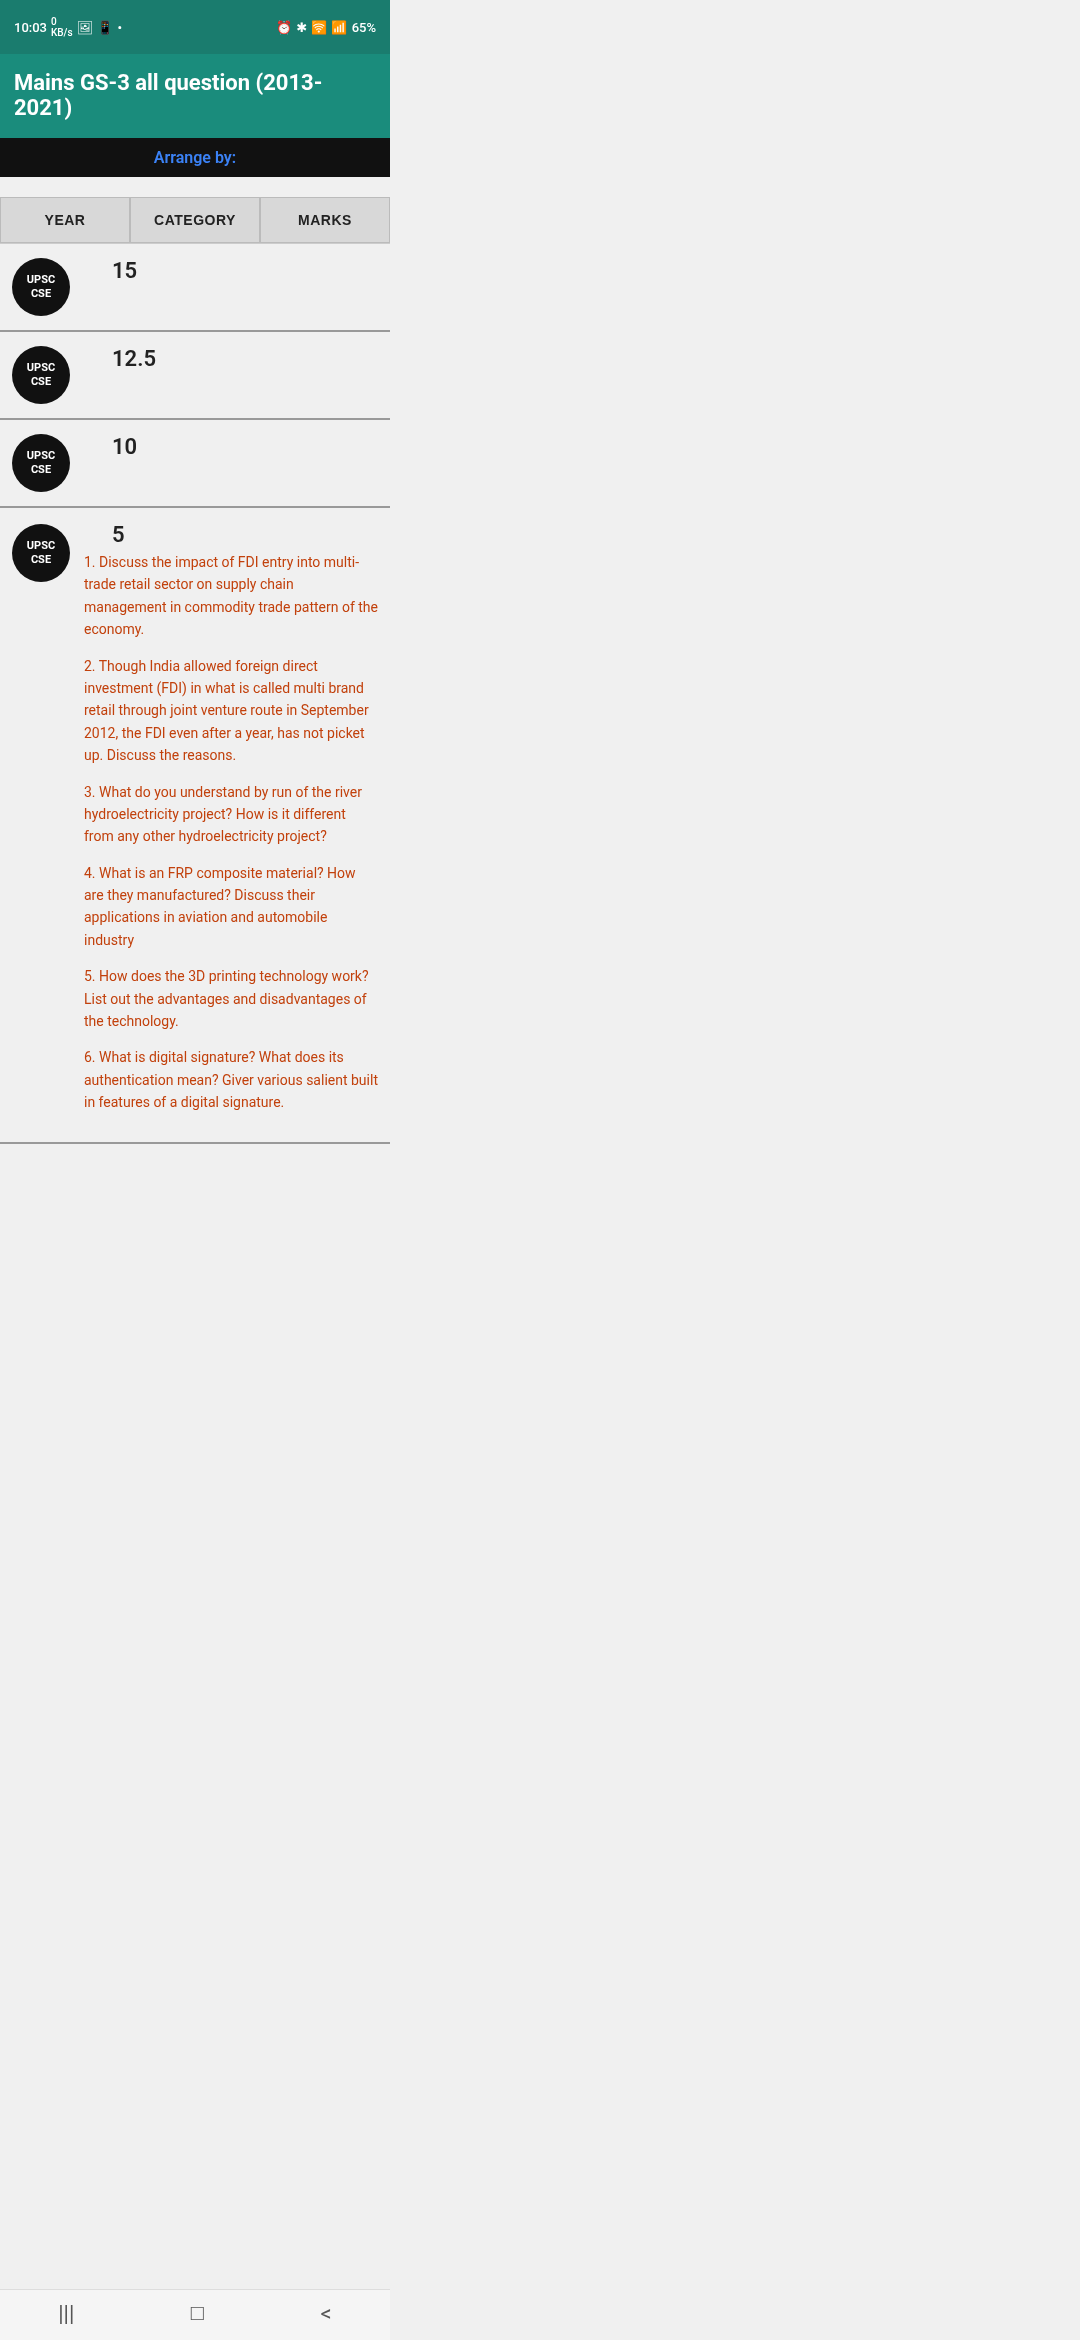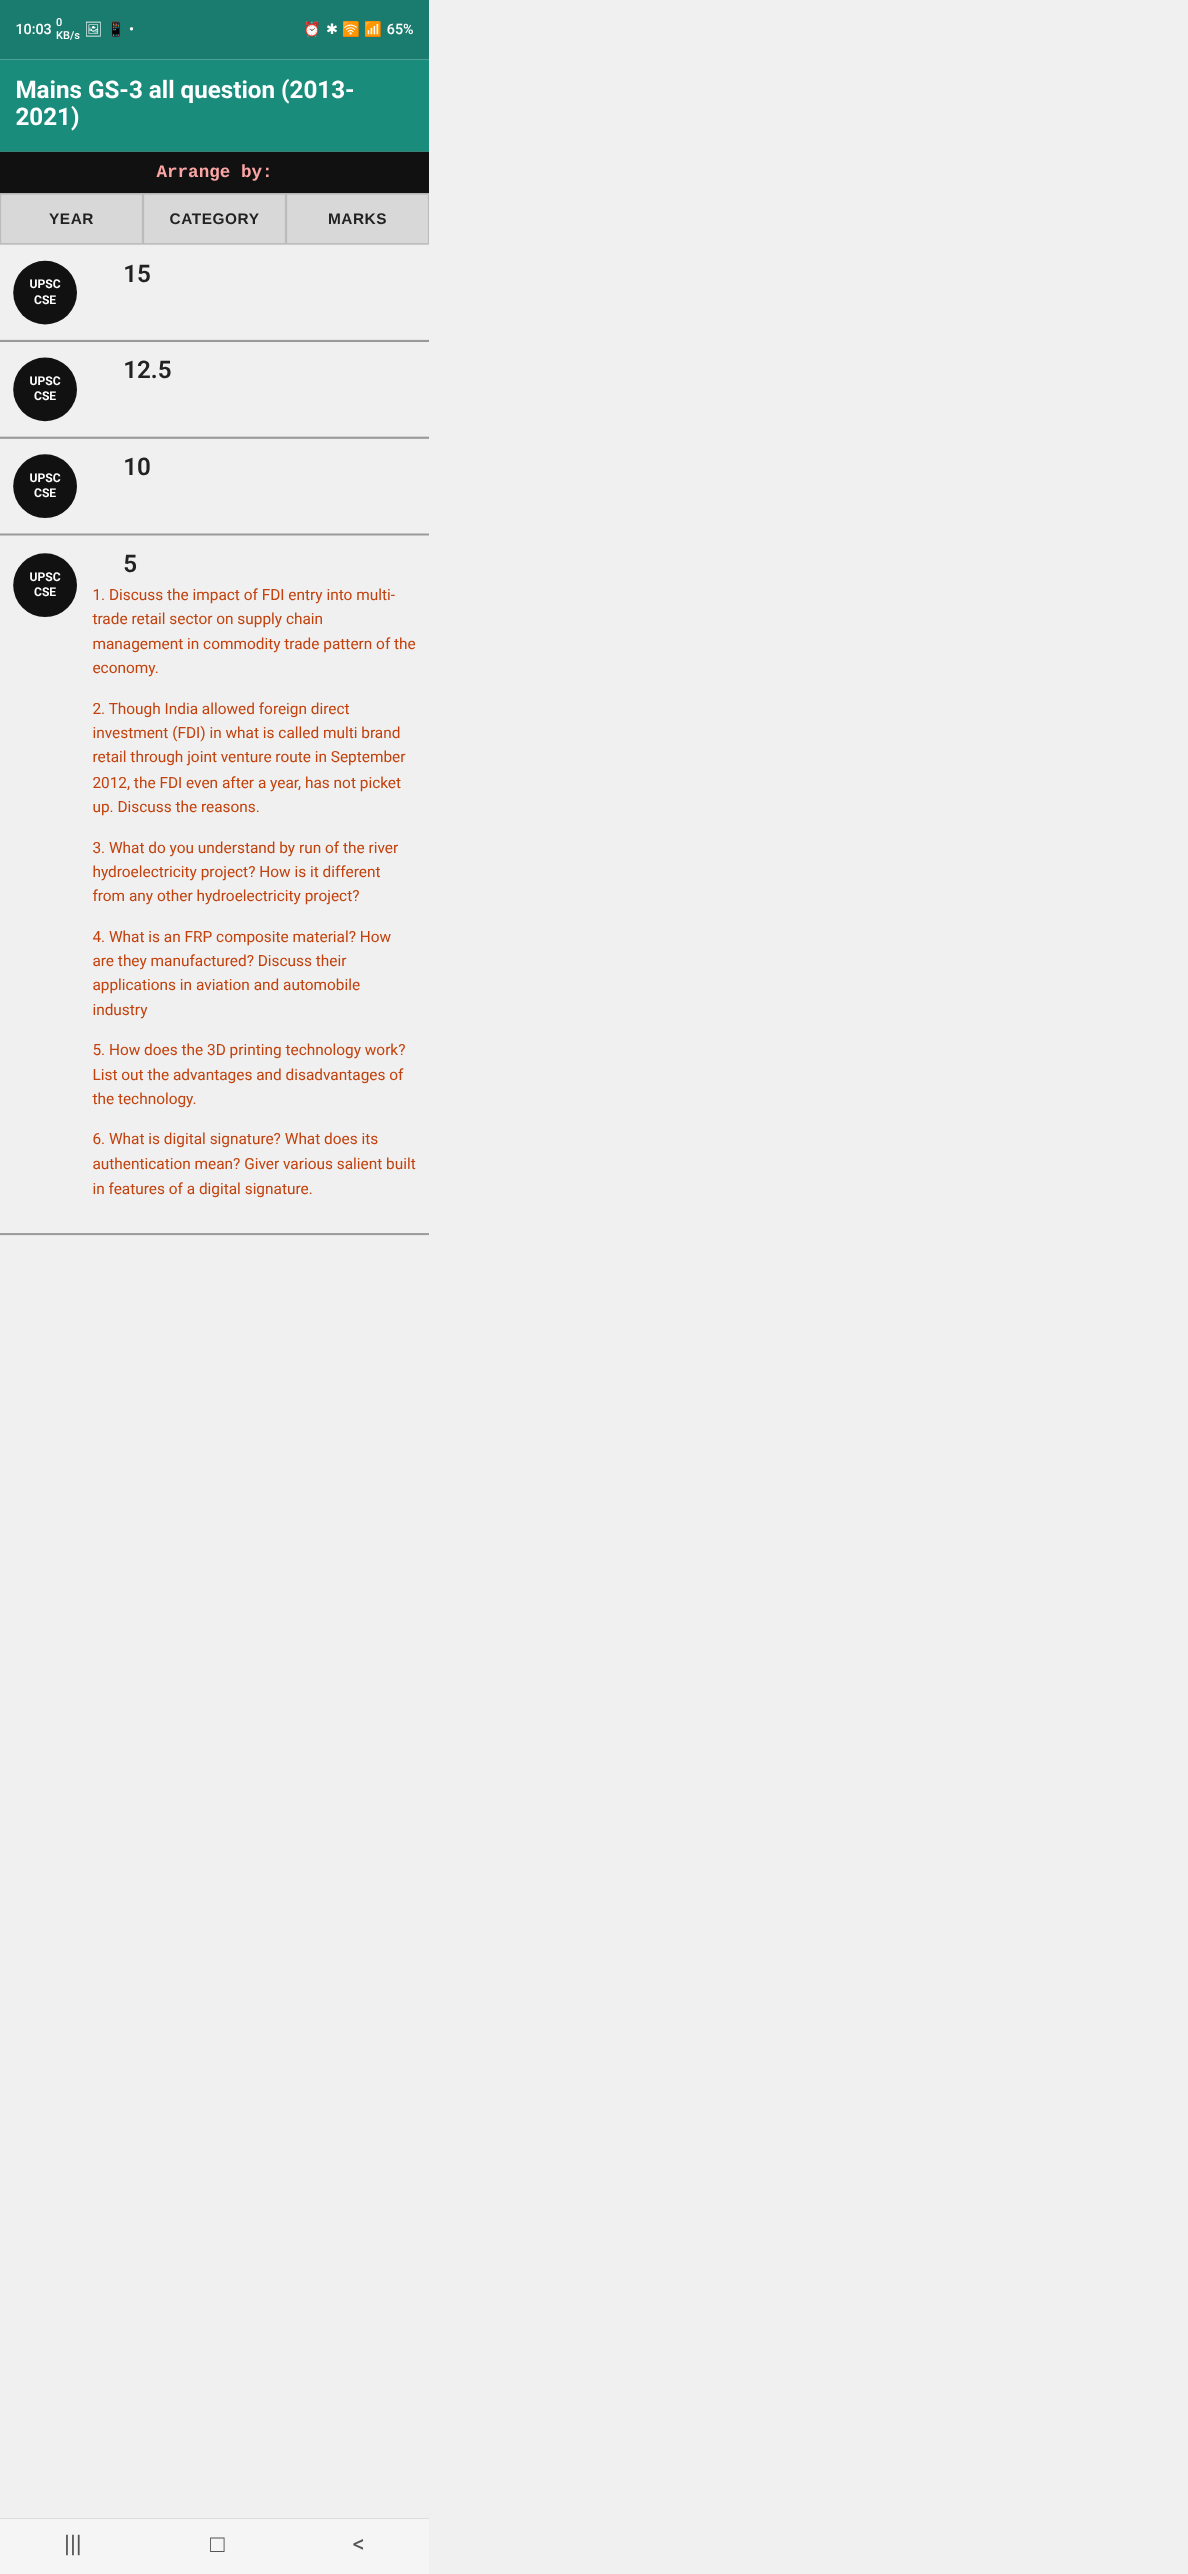--- a/index.html
+++ b/index.html
@@ -34,32 +34,32 @@
     }
 
     .header-title {
       color: white;
       font-size: 22px;
       font-weight: 700;
     }
 
     .arrange-bar {
       background: #111;
-      color: #fca5a5;
+      color: #3b82f6;
       text-align: center;
       padding: 10px;
       font-size: 16px;
       font-weight: 600;
-      font-family: Liberation Mono, monospace;
     }
 
     .sort-buttons {
       display: flex;
       background: #e0e0e0;
       border-bottom: 1px solid #ccc;
+      margin-top: 20px;
     }
 
     .sort-btn {
       flex: 1;
       text-align: center;
       padding: 14px 4px;
       font-size: 14px;
       font-weight: 700;
       background: #d8d8d8;
       border: 1px solid #bbb;

